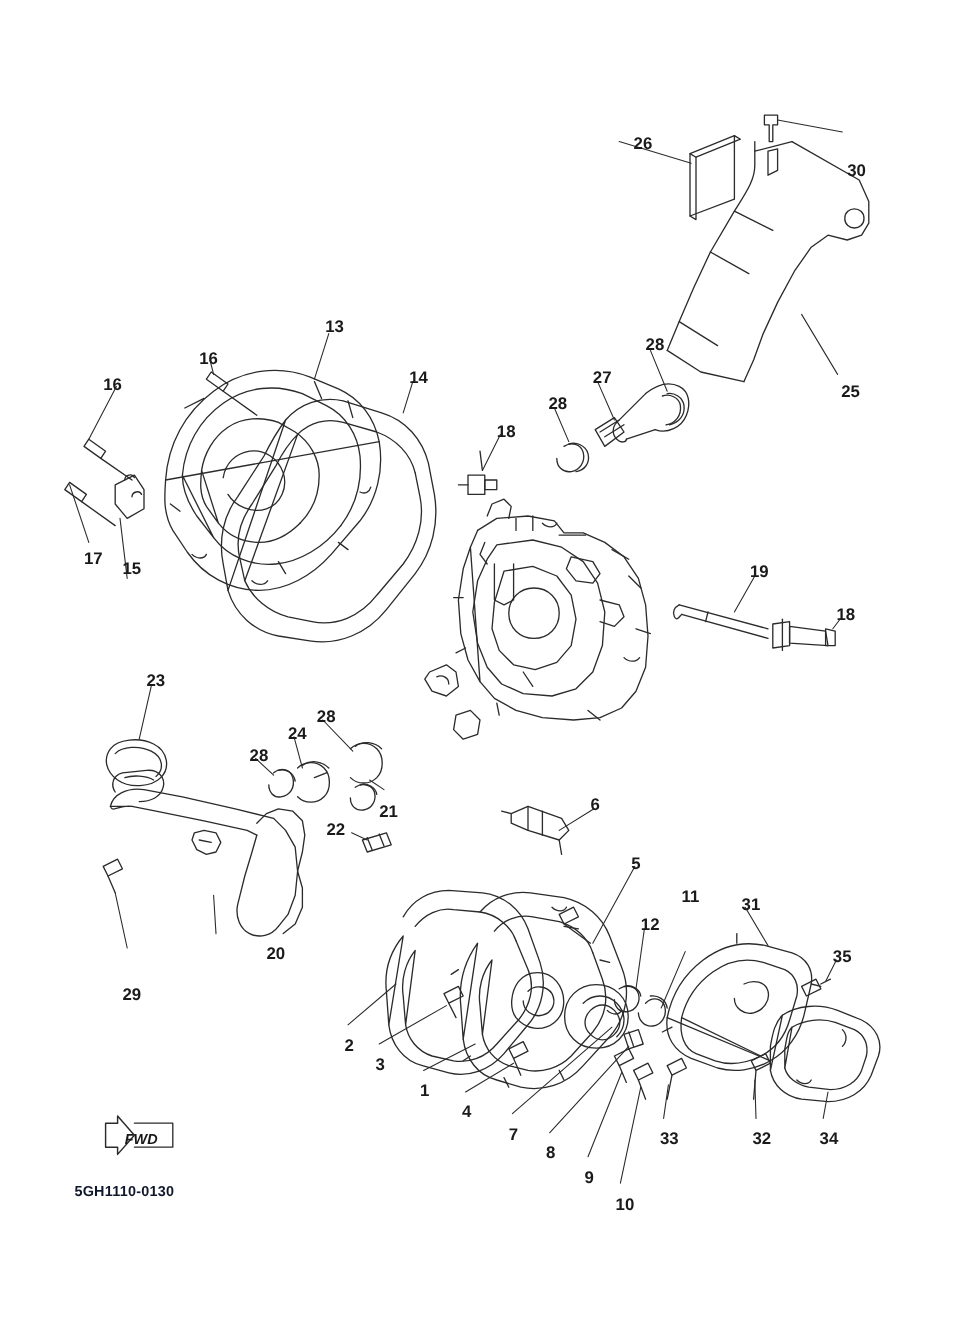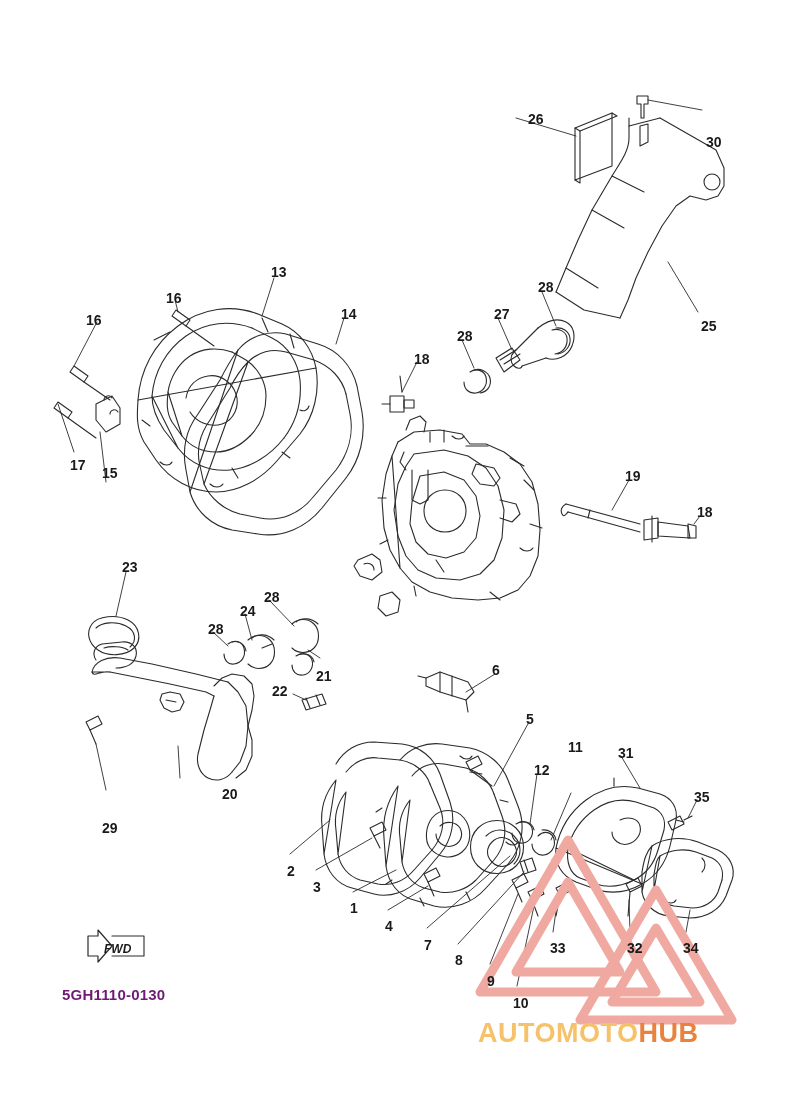--- a/index.html
+++ b/index.html
@@ -30,23 +30,23 @@
     font-size: 14px;
     font-weight: bold;
     color: #1a1a1a;
     white-space: nowrap;
     line-height: 1;
   }
   .part-code {
     position: absolute;
     left: 62px;
     top: 986px;
-    font-size: 15px;
+    font-size: 12px;
     font-weight: bold;
-    color: #701a75;
+    color: #0f172a;
     letter-spacing: 0.2px;
     text-align: center;
   }
   .fwd-label {
     position: absolute;
     left: 104px;
     top: 942px;
     font-size: 12px;
     font-weight: bold;
     font-style: italic;
@@ -406,33 +406,20 @@
       </g>
 
       <g>
         <path d="M88 936 L98 936 L98 930 L112 946 L98 962 L98 956 L88 956 Z" stroke-width="1.2"></path>
         <path d="M112 936 L144 936 L144 956 L112 956"></path>
       </g>
 
     </g>
   </svg>
 
-  <div id="watermark">
-    <svg viewBox="0 0 320 250" width="320" height="250">
-      <g fill="none" stroke="#f0a9a0" stroke-width="9" stroke-linejoin="round">
-        <path d="M108 20 L196 172 L20 172 Z"></path>
-        <path d="M108 62 L160 152 L56 152 Z"></path>
-        <path d="M196 70 L272 200 L120 200 Z"></path>
-        <path d="M196 108 L240 182 L152 182 Z"></path>
-      </g>
-    </svg>
-    <div class="wm-text">
-      <span class="wm-auto">AUTOMOTO</span><span class="wm-hub">HUB</span>
-    </div>
-  </div>
 
   <div class="fwd-label">FWD</div>
 
   <div class="part-code">5GH1110-0130</div>
 
   <div id="callouts">
       <div class="callout" style="left: 86px; top: 313px;">16</div>
       <div class="callout" style="left: 166px; top: 291px;">16</div>
       <div class="callout" style="left: 271px; top: 265px;">13</div>
       <div class="callout" style="left: 341px; top: 307px;">14</div>

